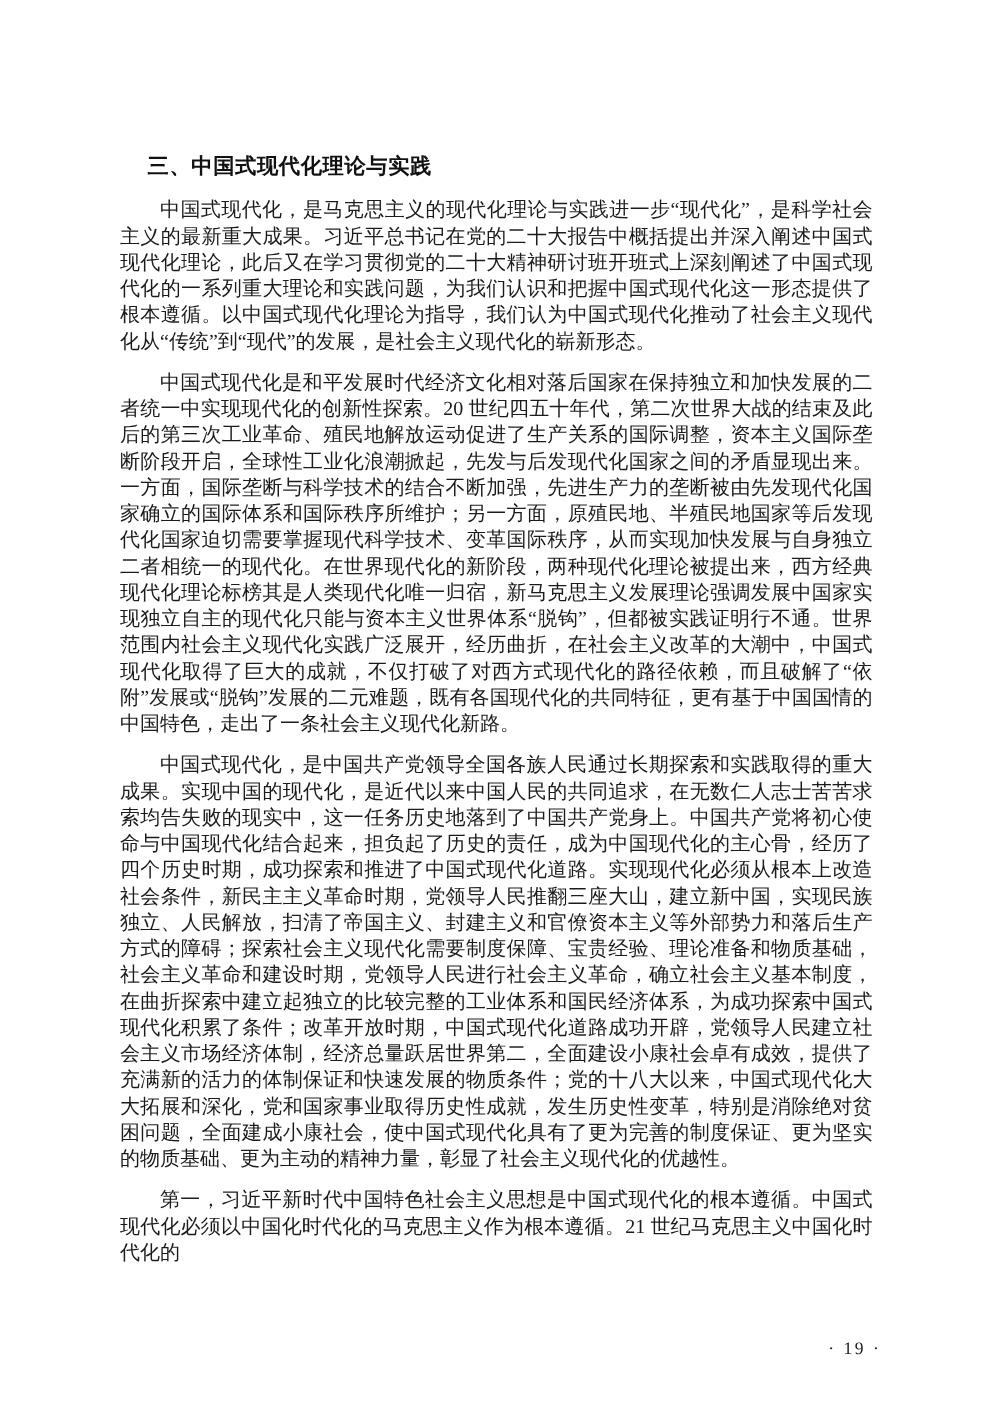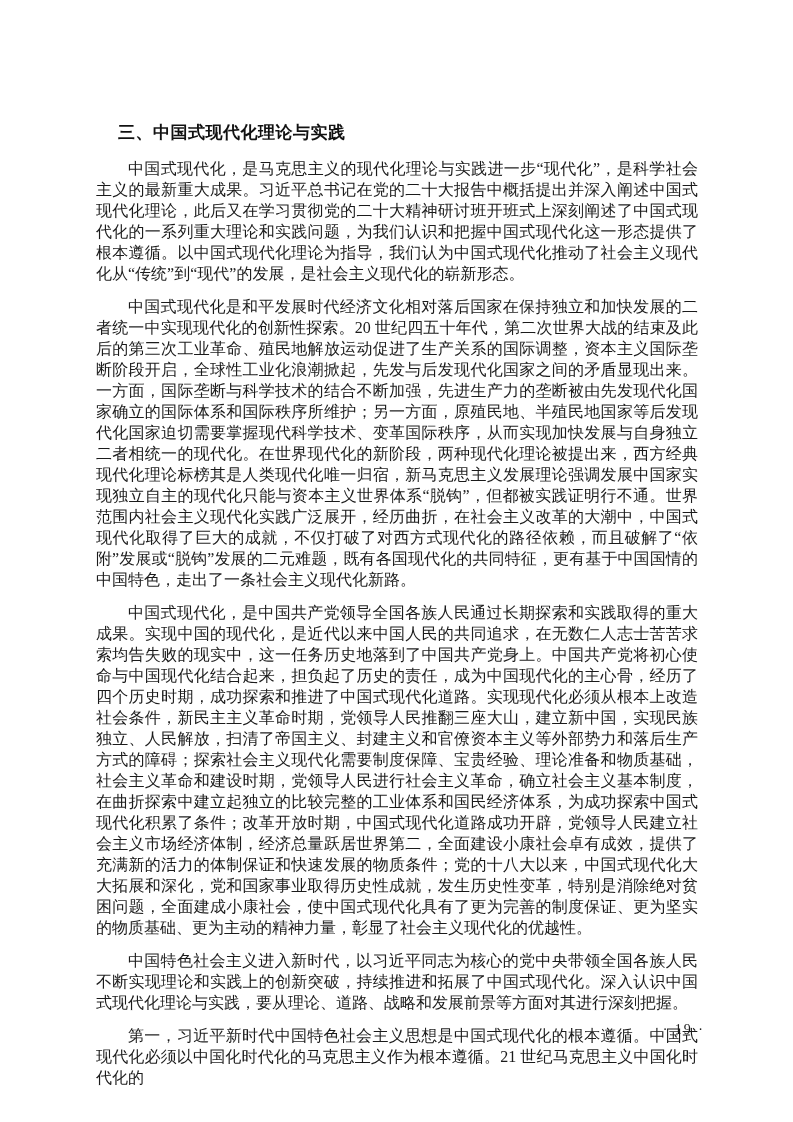--- a/index.html
+++ b/index.html
@@ -33,36 +33,35 @@
     line-height: 21px;
     margin: 12px;
     text-align: justify;
     text-justify: inter-ideograph;
     text-indent: 2em;
     color: #1b1b1b;
     word-break: break-all;
   }
   .page-number {
     position: absolute;
-    top: 1022px;
+    top: 1072px;
     right: 88px;
     font-family: "Liberation Serif", "DejaVu Serif", serif;
     font-size: 14px;
     color: #1b1b1b;
     letter-spacing: 2px;
   }
 </style>
 </head>
 <body>
 
 <div class="page">
   <h2 class="section-heading">三、中国式现代化理论与实践</h2>
 
   <div class="body-text">
     <p>中国式现代化，是马克思主义的现代化理论与实践进一步“现代化”，是科学社会主义的最新重大成果。习近平总书记在党的二十大报告中概括提出并深入阐述中国式现代化理论，此后又在学习贯彻党的二十大精神研讨班开班式上深刻阐述了中国式现代化的一系列重大理论和实践问题，为我们认识和把握中国式现代化这一形态提供了根本遵循。以中国式现代化理论为指导，我们认为中国式现代化推动了社会主义现代化从“传统”到“现代”的发展，是社会主义现代化的崭新形态。</p>
     <p>中国式现代化是和平发展时代经济文化相对落后国家在保持独立和加快发展的二者统一中实现现代化的创新性探索。20 世纪四五十年代，第二次世界大战的结束及此后的第三次工业革命、殖民地解放运动促进了生产关系的国际调整，资本主义国际垄断阶段开启，全球性工业化浪潮掀起，先发与后发现代化国家之间的矛盾显现出来。一方面，国际垄断与科学技术的结合不断加强，先进生产力的垄断被由先发现代化国家确立的国际体系和国际秩序所维护；另一方面，原殖民地、半殖民地国家等后发现代化国家迫切需要掌握现代科学技术、变革国际秩序，从而实现加快发展与自身独立二者相统一的现代化。在世界现代化的新阶段，两种现代化理论被提出来，西方经典现代化理论标榜其是人类现代化唯一归宿，新马克思主义发展理论强调发展中国家实现独立自主的现代化只能与资本主义世界体系“脱钩”，但都被实践证明行不通。世界范围内社会主义现代化实践广泛展开，经历曲折，在社会主义改革的大潮中，中国式现代化取得了巨大的成就，不仅打破了对西方式现代化的路径依赖，而且破解了“依附”发展或“脱钩”发展的二元难题，既有各国现代化的共同特征，更有基于中国国情的中国特色，走出了一条社会主义现代化新路。</p>
     <p>中国式现代化，是中国共产党领导全国各族人民通过长期探索和实践取得的重大成果。实现中国的现代化，是近代以来中国人民的共同追求，在无数仁人志士苦苦求索均告失败的现实中，这一任务历史地落到了中国共产党身上。中国共产党将初心使命与中国现代化结合起来，担负起了历史的责任，成为中国现代化的主心骨，经历了四个历史时期，成功探索和推进了中国式现代化道路。实现现代化必须从根本上改造社会条件，新民主主义革命时期，党领导人民推翻三座大山，建立新中国，实现民族独立、人民解放，扫清了帝国主义、封建主义和官僚资本主义等外部势力和落后生产方式的障碍；探索社会主义现代化需要制度保障、宝贵经验、理论准备和物质基础，社会主义革命和建设时期，党领导人民进行社会主义革命，确立社会主义基本制度，在曲折探索中建立起独立的比较完整的工业体系和国民经济体系，为成功探索中国式现代化积累了条件；改革开放时期，中国式现代化道路成功开辟，党领导人民建立社会主义市场经济体制，经济总量跃居世界第二，全面建设小康社会卓有成效，提供了充满新的活力的体制保证和快速发展的物质条件；党的十八大以来，中国式现代化大大拓展和深化，党和国家事业取得历史性成就，发生历史性变革，特别是消除绝对贫困问题，全面建成小康社会，使中国式现代化具有了更为完善的制度保证、更为坚实的物质基础、更为主动的精神力量，彰显了社会主义现代化的优越性。</p>
-    <p>中国特色社会主义进入新时代，以习近平同志为核心的党中央带领全国各族人民不断实现理论和实践上的创新突破，持续推进和拓展了中国式现代化。深入认识中国式现代化理论与实践，要从理论、道路、战略和发展前景等方面对其进行深刻把握。</p>
     <p>第一，习近平新时代中国特色社会主义思想是中国式现代化的根本遵循。中国式现代化必须以中国化时代化的马克思主义作为根本遵循。21 世纪马克思主义中国化时代化的</p>
   </div>
 
   <div class="page-number">· 19 ·</div>
 </div>
 
 </body></html>

